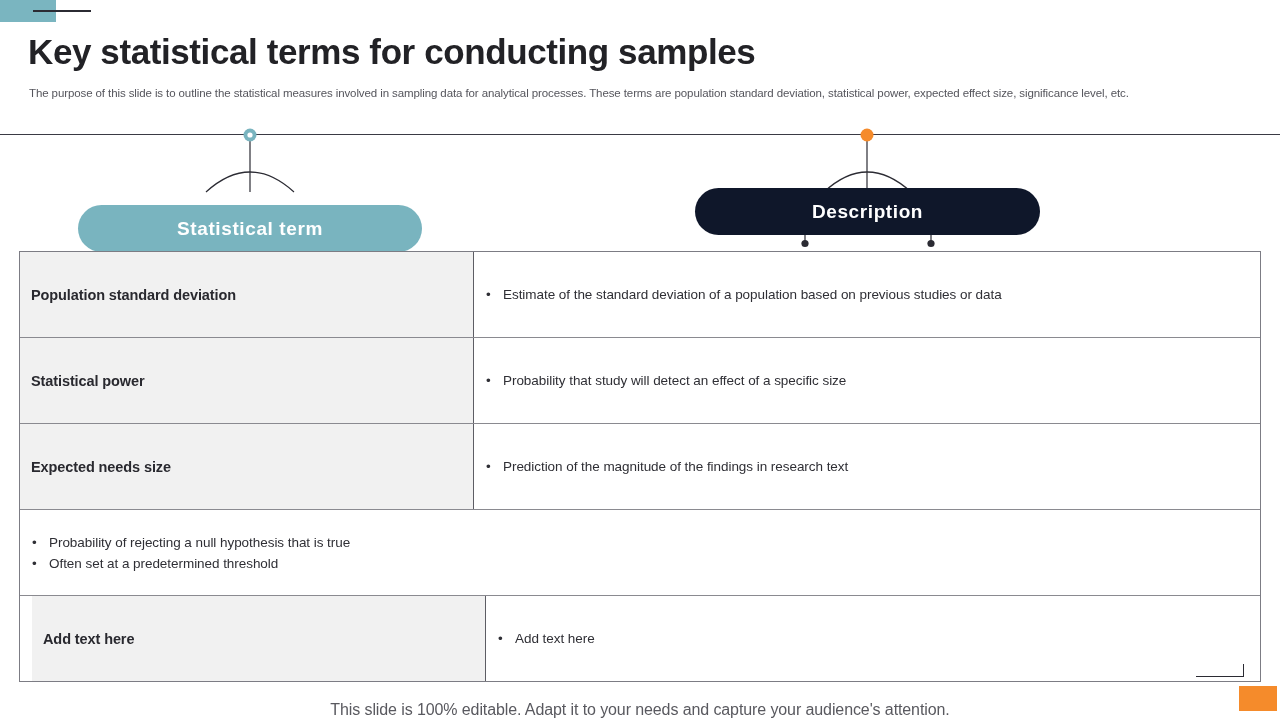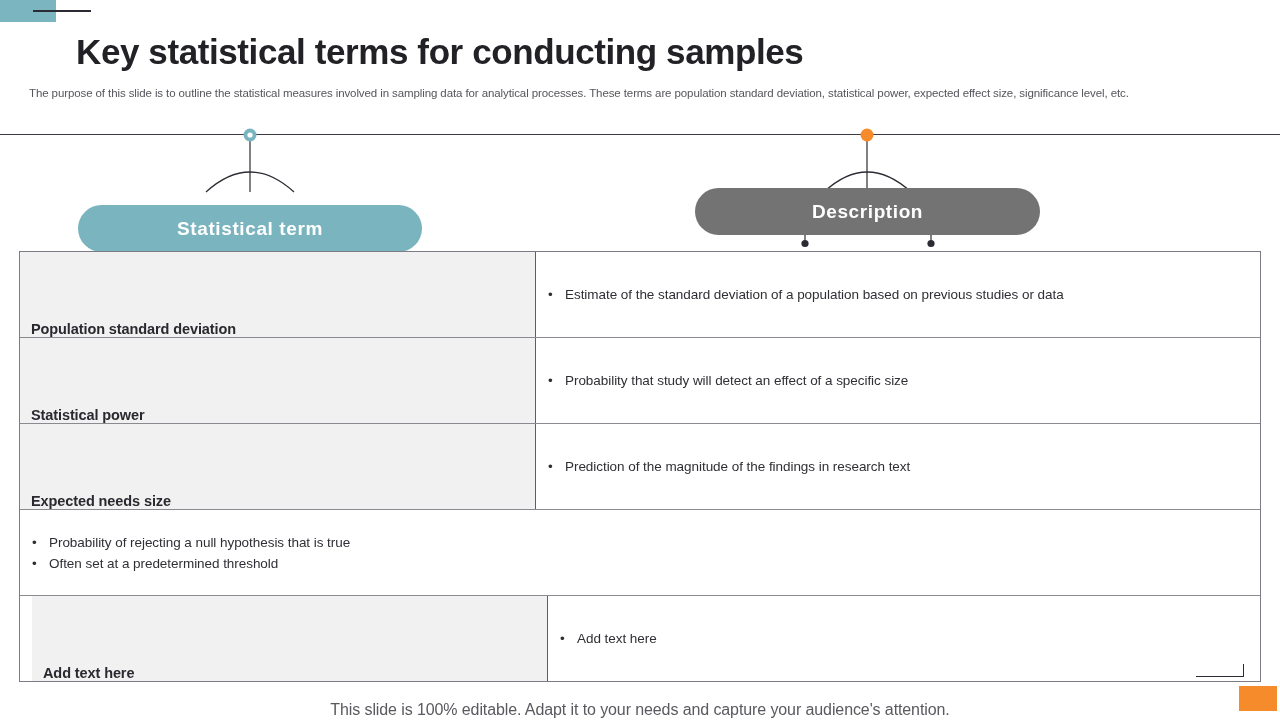--- a/index.html
+++ b/index.html
@@ -34,21 +34,20 @@
   .title {
     position: absolute;
     left: 28px; top: 30px;
     width: 1160px;
     font-size: 35px;
     font-weight: bold;
     color: #222226;
     letter-spacing: -0.4px;
     line-height: 44px;
     white-space: nowrap;
-    margin-left: 48px;
   }
   .subtitle {
     position: absolute;
     left: 29px; top: 85px;
     width: 1200px;
     font-size: 11.5px;
     color: #55555c;
     line-height: 16px;
     letter-spacing: -0.1px;
     white-space: nowrap;
@@ -85,48 +84,48 @@
   }
   .pill-term {
     left: 78px; top: 188px;
     width: 344px;
     background: #79b4bf;
     margin-top: 17px;
   }
   .pill-desc {
     left: 695px; top: 188px;
     width: 345px;
-    background: #737373;
+    background: #0f172a;
   }
 
   
   .table {
     position: absolute;
     left: 19px; top: 251px;
     width: 1242px;
     border: 1.4px solid #7c7c84;
     box-sizing: border-box;
     display: flex;
     flex-direction: column;
   }
   .row {
     display: flex;
     border-bottom: 1.4px solid #8a8a90;
     box-sizing: border-box;
   }
   .row:last-child { border-bottom: none; padding-left: 12px; }
 
   .cell-term {
-    width: 516px;
+    width: 454px;
     min-height: 85px;
     background: #f1f1f1;
     border-right: 1.4px solid #5d5d64;
     box-sizing: border-box;
     display: flex;
-    align-items: flex-end;
+    align-items: center;
     padding: 0 0 0 11px;
   }
   .cell-term span {
     font-size: 14.5px;
     font-weight: bold;
     color: #29292f;
     letter-spacing: -0.1px;
   }
   .cell-desc {
     flex: 1;

